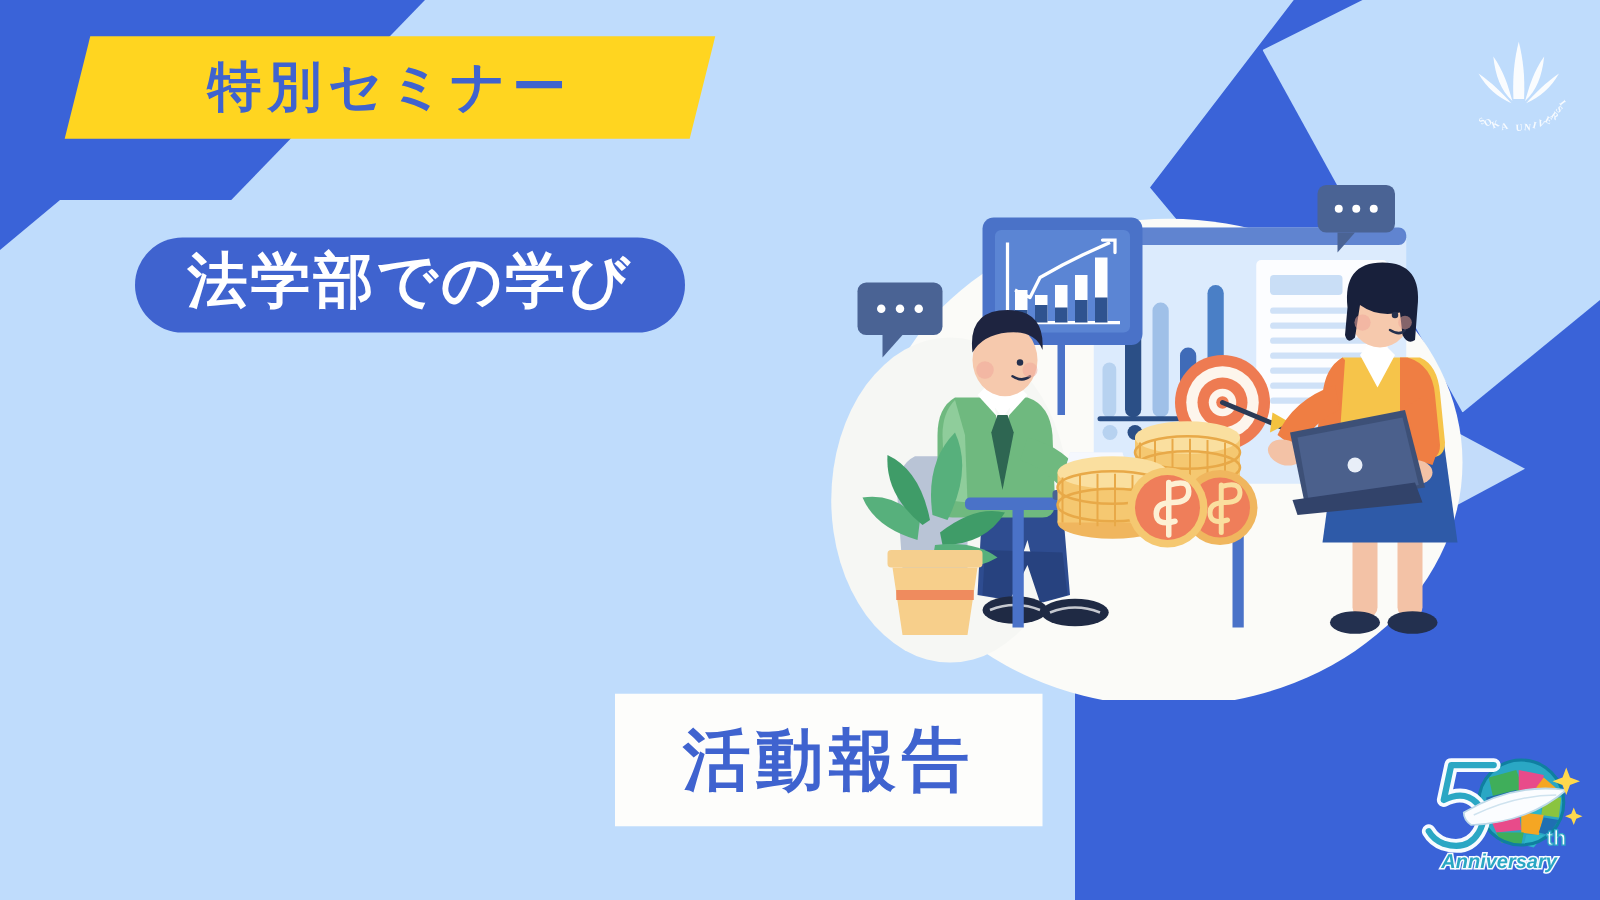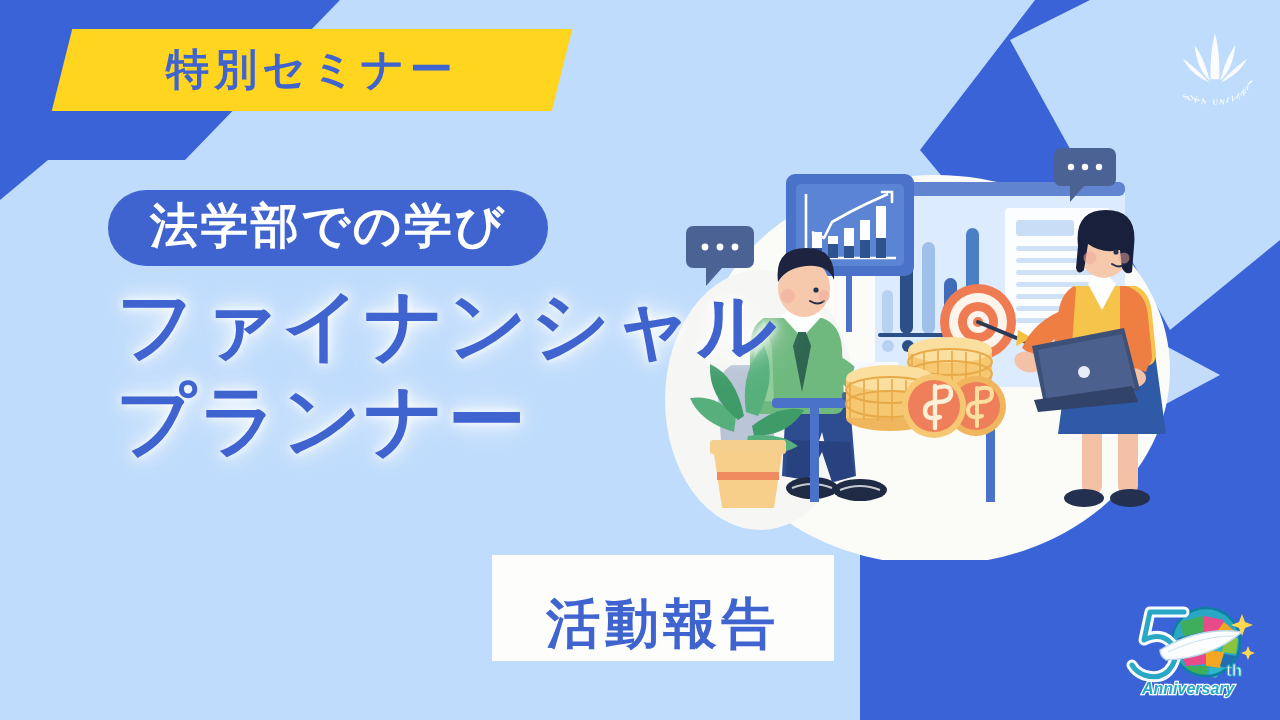--- a/index.html
+++ b/index.html
@@ -79,26 +79,26 @@
   .main-title .line{
     color:#3f63cf;font-size:78px;font-weight:bold;letter-spacing:.04em;
     line-height:1.22;white-space:nowrap;
     text-shadow:0 0 18px rgba(255,255,255,.95),0 0 34px rgba(255,255,255,.85),
                 0 0 8px rgba(255,255,255,.9);
   }
 
   
   .report-box{
     position:absolute;left:492px;top:555px;width:342px;height:106px;
-    background:#fdfdfb;display:flex;align-items:flex-end;justify-content:center;
+    background:#fdfdfb;display:flex;align-items:center;justify-content:center;
   }
   .report-box .txt{color:#3f63cf;font-size:54px;font-weight:bold;letter-spacing:.08em;}
 
   
-  .anniv{position:absolute;right:20px;bottom:14px;width:140px;height:112px;}
+  .anniv{position:absolute;right:9px;bottom:14px;width:140px;height:112px;}
 
   
   .illus{position:absolute;left:660px;top:140px;width:600px;height:420px;z-index:3;}
 </style>
 </head>
 <body>
 
 <div id="stage">
 
   <div class="bg-layer">
@@ -139,24 +139,20 @@
           <text transform="rotate(52 93 62)" x="90" y="66">I</text>
         </g>
       </svg>
     </div>
   </div>
 
   <div class="pill">
     <span class="txt">法学部での学び</span>
   </div>
 
-  <div class="main-title">
-    <div class="line">ファイナンシャル</div>
-    <div class="line">プランナー</div>
-  </div>
 
   <div class="illus">
     <svg viewBox="0 0 600 420" width="600" height="420">
       <defs>
         <clipPath id="cpLaptopF">
             <rect x="395" y="195" width="110" height="70" rx="6"></rect>
           </clipPath>
       </defs>
 
       <g>

